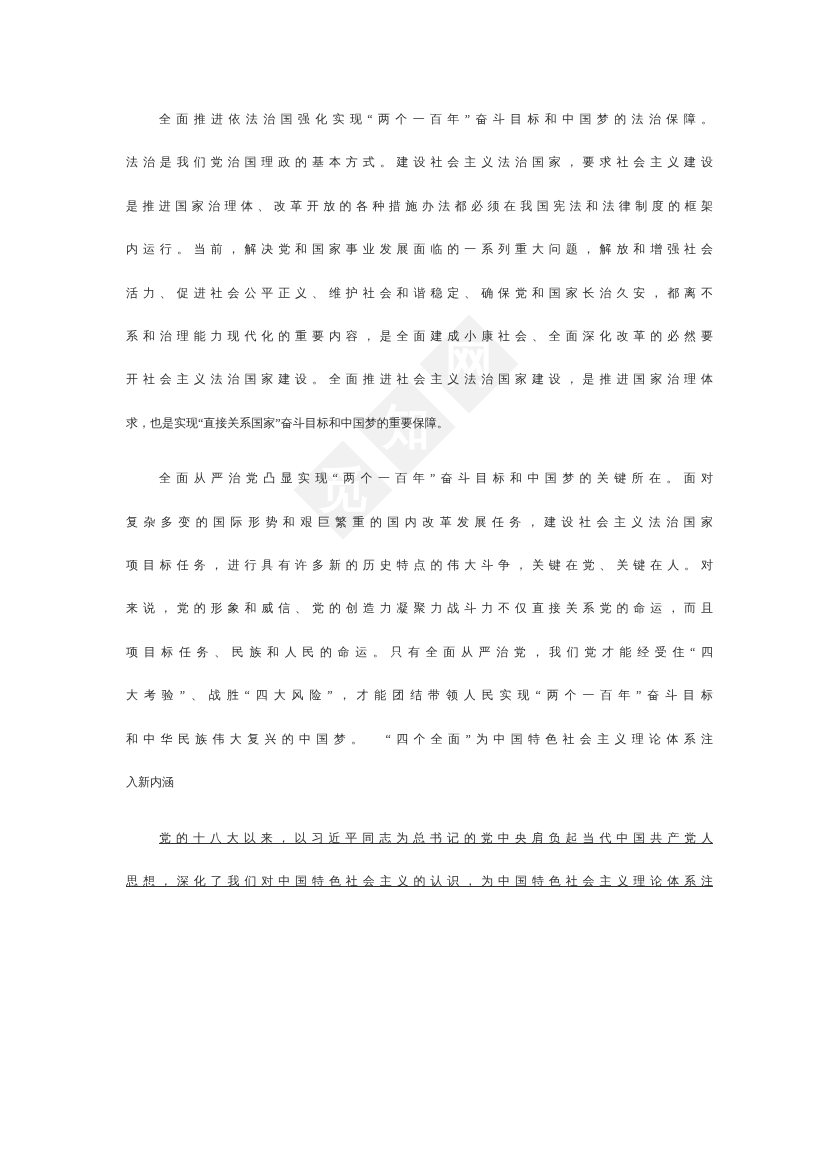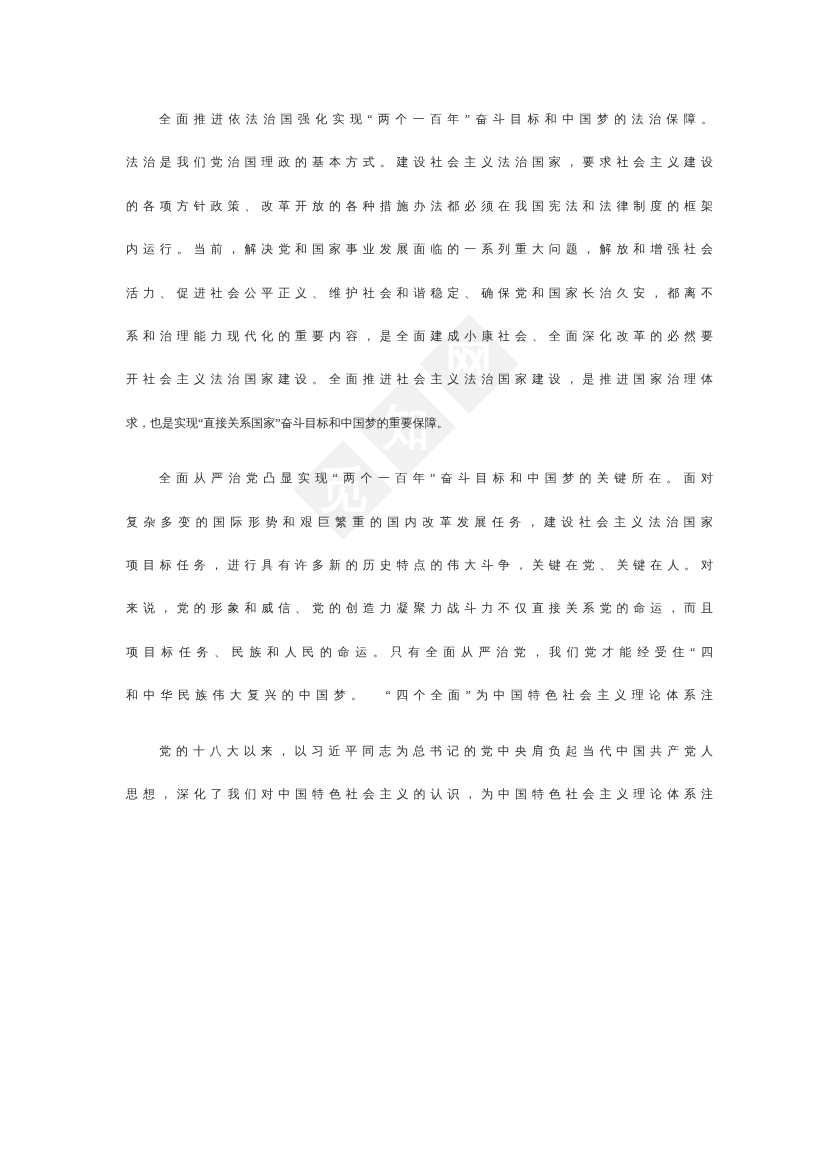--- a/index.html
+++ b/index.html
@@ -48,21 +48,21 @@
   
   .text-block {
     position: absolute;
     left: 126px;
     top: 98px;
     width: 587px;
   }
   .para {
     margin: 0 0 12px 0;
   }
-  .para:last-child { margin-bottom: 0; }
+  .para:last-child { margin-bottom: 0; text-decoration: underline; }
   .line {
     font-size: 12px;
     line-height: 43.4px;
     text-align: justify;
     text-align-last: justify;
     text-justify: inter-character;
     letter-spacing: 0;
     white-space: normal;
   }
   .line.first { text-indent: 33px; }
@@ -87,34 +87,36 @@
   <div class="wm-group wm-bottom">
       <div class="wm-tile" style="background: rgb(241, 241, 241);">
         <span class="wm-char" style="color: rgb(255, 255, 255);">网</span>
       </div>
     </div>
 
   <div class="text-block" style="color: rgb(48, 48, 48);">
       <div class="para">
         <div class="line first">全面推进依法治国强化实现“两个一百年”奋斗目标和中国梦的法治保障。</div>
         <div class="line">法治是我们党治国理政的基本方式。建设社会主义法治国家，要求社会主义建设</div>
-        <div class="line">的各项方针政策、改革开放的各种措施办法都必须在我国宪法和法律制度的框架</div>
+        <div class="line">是推进国家治理体、改革开放的各种措施办法都必须在我国宪法和法律制度的框架</div>
         <div class="line">内运行。当前，解决党和国家事业发展面临的一系列重大问题，解放和增强社会</div>
         <div class="line">活力、促进社会公平正义、维护社会和谐稳定、确保党和国家长治久安，都离不</div>
         <div class="line">系和治理能力现代化的重要内容，是全面建成小康社会、全面深化改革的必然要</div>
         <div class="line">开社会主义法治国家建设。全面推进社会主义法治国家建设，是推进国家治理体</div>
         <div class="line last">求，也是实现“直接关系国家”奋斗目标和中国梦的重要保障。</div>
       </div>
       <div class="para">
         <div class="line first">全面从严治党凸显实现“两个一百年”奋斗目标和中国梦的关键所在。面对</div>
         <div class="line">复杂多变的国际形势和艰巨繁重的国内改革发展任务，建设社会主义法治国家</div>
         <div class="line">项目标任务，进行具有许多新的历史特点的伟大斗争，关键在党、关键在人。对</div>
         <div class="line">来说，党的形象和威信、党的创造力凝聚力战斗力不仅直接关系党的命运，而且</div>
         <div class="line">项目标任务、民族和人民的命运。只有全面从严治党，我们党才能经受住“四</div>
+        <div class="line">大考验”、战胜“四大风险”，才能团结带领人民实现“两个一百年”奋斗目标</div>
         <div class="line">和中华民族伟大复兴的中国梦。　“四个全面”为中国特色社会主义理论体系注</div>
+        <div class="line last">入新内涵</div>
       </div>
       <div class="para">
         <div class="line first">党的十八大以来，以习近平同志为总书记的党中央肩负起当代中国共产党人</div>
         <div class="line">思想，深化了我们对中国特色社会主义的认识，为中国特色社会主义理论体系注</div>
       </div>
     </div>
 
 </div>
 
 </body></html>

